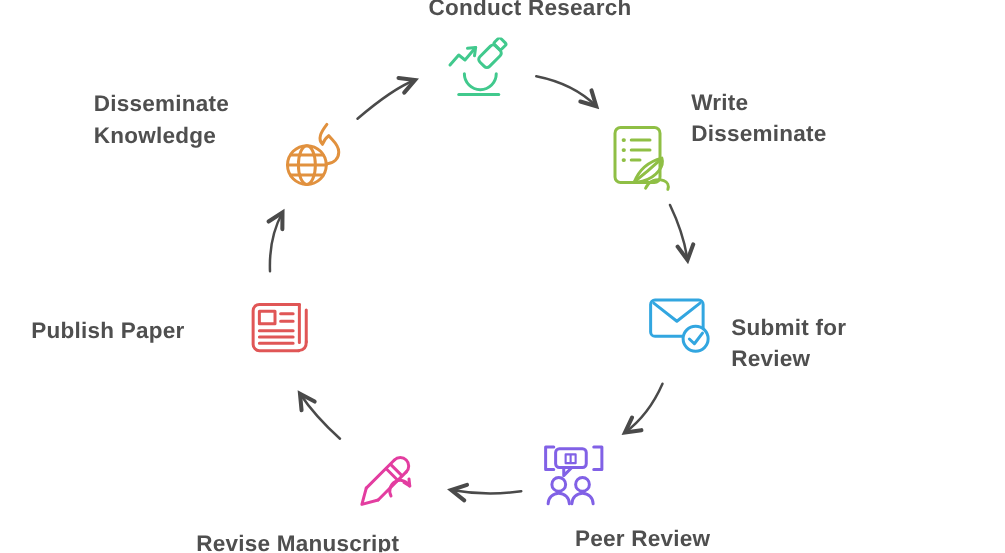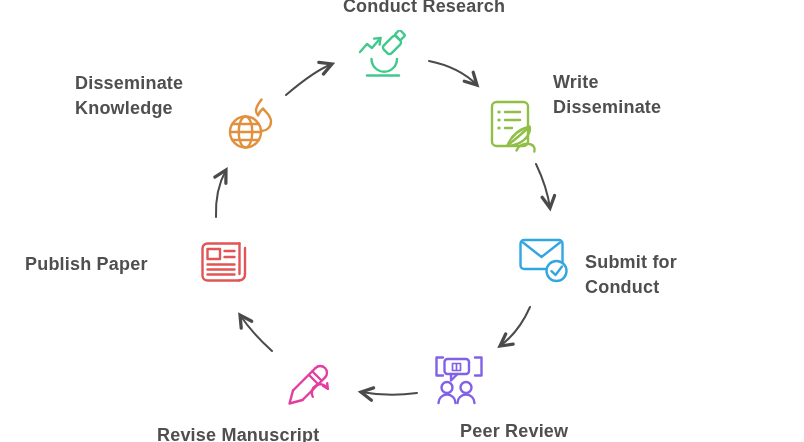--- a/index.html
+++ b/index.html
@@ -68,21 +68,21 @@
     <div class="label" style="left:553px;top:70px;width:112px;">Write Disseminate</div>
   </div>
 
   <div>
     <svg class="icon" style="left: 516px; top: 233px; color: rgb(50, 166, 224);" viewBox="0 0 56 56">
       <rect x="4.5" y="7" width="42" height="29" rx="3.5"></rect>
       <path d="M7 9.5 L25.5 24 L44 9.5"></path>
       <circle class="mask" cx="40.5" cy="38" r="10"></circle>
       <path d="M35.5 38.2 L39.5 42 L46 33.5"></path>
     </svg>
-    <div class="label" style="left:585px;top:250px;width:104px;">Submit for Conduct</div>
+    <div class="label" style="left:585px;top:250px;width:104px;">Submit for Review</div>
   </div>
 
   <div>
     <svg class="icon" style="left: 431px; top: 351px; color: rgb(129, 97, 230);" viewBox="0 0 56 56">
       <path d="M12 6.5 H5.5 V24.5 H12"></path>
       <path d="M44 6.5 H50.5 V24.5 H44"></path>
       <rect x="13.5" y="8" width="24.5" height="15" rx="3"></rect>
       <path d="M20 23 V29.5 L26.5 23"></path>
       <path class="thin" d="M21.5 12.5 H25.5 V19.5 H21.5 Z M25.5 12.5 H29.5 V19.5 H25.5 Z"></path>
       <circle cx="16" cy="36.5" r="5.5"></circle>

